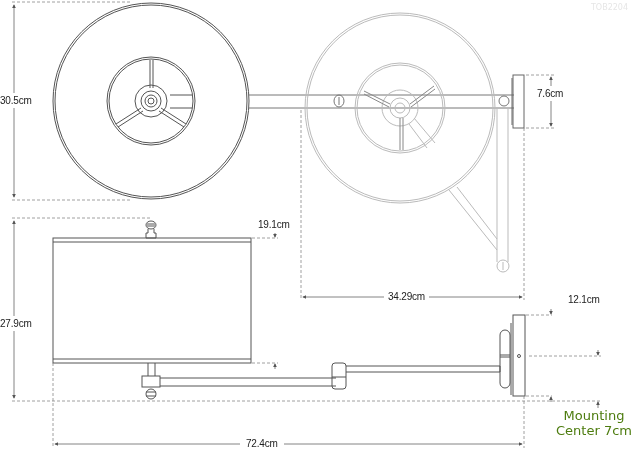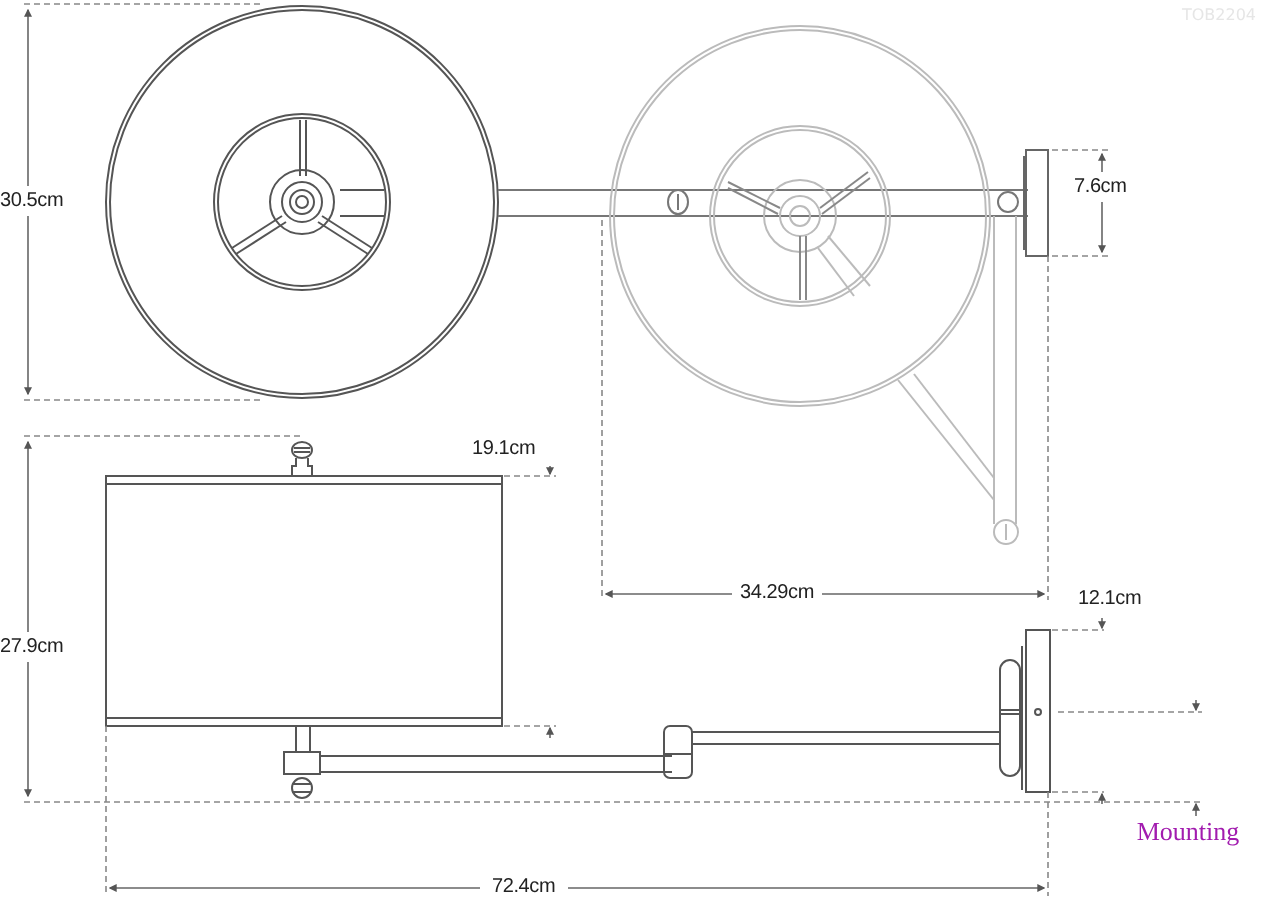--- a/index.html
+++ b/index.html
@@ -4,22 +4,22 @@
 <style>
   html, body { margin: 0; padding: 0; background: #ffffff; }
   body { width: 634px; height: 456px; position: relative; overflow: hidden;
          font-family: "DejaVu Sans", sans-serif; }
   svg#drawing { position: absolute; left: 0; top: 0; }
   .dim-label { position: absolute; font-family: Liberation Sans, sans-serif;
                font-size: 10px; color: #222; background: #fff; line-height: 15px;
                letter-spacing: -0.2px; white-space: nowrap; }
   .code-label { position: absolute; right: 6px; top: 3px; font-size: 8px;
                 color: #e6e6e6; font-family: "DejaVu Sans", sans-serif; }
-  .note-label { position: absolute; font-size: 13px; color: #a21caf; text-align: center;
-                line-height: 15px; width: 80px; font-family: Liberation Serif, serif; }
+  .note-label { position: absolute; font-size: 13px; color: #4d7c0f; text-align: center;
+                line-height: 15px; width: 80px; }
 </style>
 </head>
 <body>
 
 <svg id="drawing" width="634" height="456" viewBox="0 0 634 456" xmlns="http://www.w3.org/2000/svg">
   <defs>
     <marker id="arr" viewBox="0 0 6 6" refX="5" refY="3" markerWidth="5" markerHeight="5" orient="auto-start-reverse">
       <path d="M0,0 L6,3 L0,6 z" fill="#555"></path>
     </marker>
   </defs>
@@ -160,22 +160,23 @@
     <line x1="53" y1="363" x2="53" y2="448" stroke="#888" stroke-dasharray="3,2" stroke-width="0.8"></line>
     <line x1="524" y1="396" x2="524" y2="448" stroke="#888" stroke-dasharray="3,2" stroke-width="0.8"></line>
     <line x1="55" y1="444" x2="522" y2="444" stroke="#666" stroke-width="0.8" marker-start="url(#arr)" marker-end="url(#arr)"></line>
   </g>
 </svg>
 
 <div class="code-label">TOB2204</div>
 
 <div class="dim-label" style="left:0px; top:93px;">30.5cm</div>
 <div class="dim-label" style="left:535px; top:86px; padding:0 2px;">7.6cm</div>
-<div class="dim-label" style="left:366px; top:289px; padding:0 4px;">34.29cm</div>
+<div class="dim-label" style="left:384px; top:289px; padding:0 4px;">34.29cm</div>
 
 <div class="dim-label" style="left:0px; top:316px;">27.9cm</div>
-<div class="dim-label" style="left:236px; top:217px;">19.1cm</div>
-<div class="dim-label" style="left:539px; top:292px;">12.1cm</div>
+<div class="dim-label" style="left:258px; top:217px;">19.1cm</div>
+<div class="dim-label" style="left:568px; top:292px;">12.1cm</div>
 <div class="dim-label" style="left:240px; top:436px; padding:0 6px;">72.4cm</div>
 
 <div class="note-label" style="left:554px; top:408px;">
   <div>Mounting</div>
+  <div>Center 7cm</div>
 </div>
 
 </body></html>

